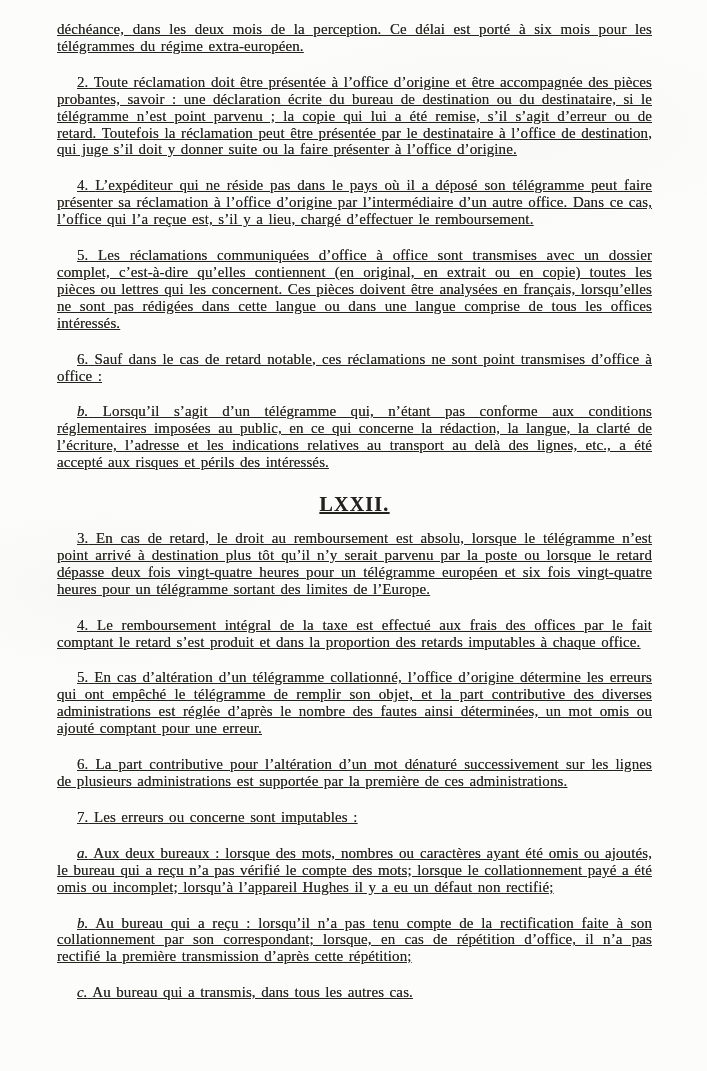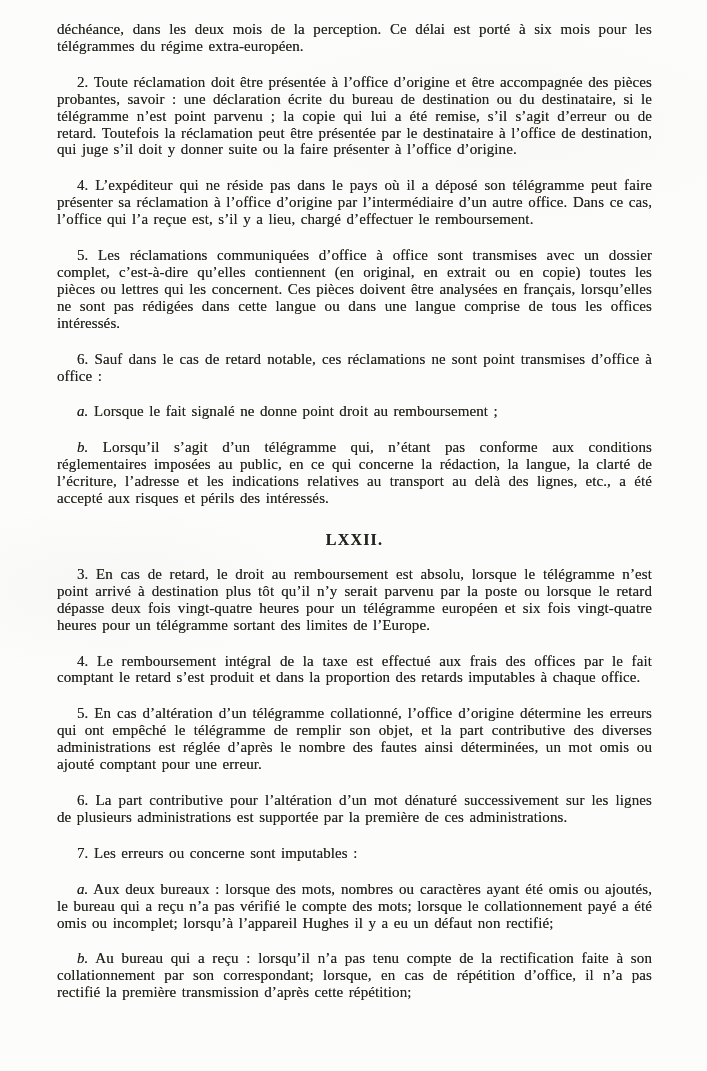--- a/index.html
+++ b/index.html
@@ -20,61 +20,62 @@
     color: #25231d;
     font-family: "Liberation Serif", "DejaVu Serif", serif;
     font-size: 15px;
     line-height: 16.9px;
     text-align: justify;
     overflow: hidden;
     text-shadow: 0 0 0.35px rgba(38,35,29,0.65);
     word-spacing: 1.6px;
     letter-spacing: 0.1px;
     hyphens: auto;
+    text-decoration: underline;
     -webkit-hyphens: auto;
   }
   .section { display: block; }
   p.para {
     margin: 0;
     padding: 0;
     text-indent: 20px;
   }
   p.para + p.para { margin-top: 19px; }
   p.para.continuation { text-indent: 0; }
   p.para.lettered .label { font-style: italic; }
   h2.heading {
     margin: 24px 0 17px 0;
     padding: 0;
     text-align: center;
     text-indent: 0;
-    font-size: 16px;
+    font-size: 20px;
     font-weight: bold;
     letter-spacing: 1.2px;
     line-height: 18px;
     font-family: "Liberation Serif", "DejaVu Serif", serif;
   }
 </style>
 </head>
 <body>
 
 <div class="page">
   <div class="section">
       <p class="para continuation"><span>déchéance, dans les deux mois de la perception. Ce délai est porté à six mois pour les télégrammes du régime extra-européen.</span></p>
       <p class="para numbered"><span class="label">2.</span> <span>Toute réclamation doit être présentée à l’office d’origine et être accompagnée des pièces probantes, savoir : une déclaration écrite du bureau de destination ou du destinataire, si le télégramme n’est point parvenu ; la copie qui lui a été remise, s’il s’agit d’erreur ou de retard. Toutefois la réclamation peut être présentée par le destinataire à l’office de destination, qui juge s’il doit y donner suite ou la faire présenter à l’office d’origine.</span></p>
       <p class="para numbered"><span class="label">4.</span> <span>L’expéditeur qui ne réside pas dans le pays où il a déposé son télégramme peut faire présenter sa réclamation à l’office d’origine par l’intermédiaire d’un autre office. Dans ce cas, l’office qui l’a reçue est, s’il y a lieu, chargé d’effectuer le remboursement.</span></p>
       <p class="para numbered"><span class="label">5.</span> <span>Les réclamations communiquées d’office à office sont transmises avec un dossier complet, c’est-à-dire qu’elles contiennent (en original, en extrait ou en copie) toutes les pièces ou lettres qui les concernent. Ces pièces doivent être analysées en français, lorsqu’elles ne sont pas rédigées dans cette langue ou dans une langue comprise de tous les offices intéressés.</span></p>
       <p class="para numbered"><span class="label">6.</span> <span>Sauf dans le cas de retard notable, ces réclamations ne sont point transmises d’office à office :</span></p>
-      <p class="para lettered"><span class="label">a.</span> <span>Lorsque le fait signalé ne donne point droit au remboursement ;</span></p>
       <p class="para lettered"><span class="label">b.</span> <span>Lorsqu’il s’agit d’un télégramme qui, n’étant pas conforme aux conditions réglementaires imposées au public, en ce qui concerne la rédaction, la langue, la clarté de l’écriture, l’adresse et les indications relatives au transport au delà des lignes, etc., a été accepté aux risques et périls des intéressés.</span></p>
     </div>
 
   <h2 class="heading">LXXII.</h2>
 
   <div class="section">
       <p class="para numbered"><span class="label">3.</span> <span>En cas de retard, le droit au remboursement est absolu, lorsque le télégramme n’est point arrivé à destination plus tôt qu’il n’y serait parvenu par la poste ou lorsque le retard dépasse deux fois vingt-quatre heures pour un télégramme européen et six fois vingt-quatre heures pour un télégramme sortant des limites de l’Europe.</span></p>
       <p class="para numbered"><span class="label">4.</span> <span>Le remboursement intégral de la taxe est effectué aux frais des offices par le fait comptant le retard s’est produit et dans la proportion des retards imputables à chaque office.</span></p>
       <p class="para numbered"><span class="label">5.</span> <span>En cas d’altération d’un télégramme collationné, l’office d’origine détermine les erreurs qui ont empêché le télégramme de remplir son objet, et la part contributive des diverses administrations est réglée d’après le nombre des fautes ainsi déterminées, un mot omis ou ajouté comptant pour une erreur.</span></p>
       <p class="para numbered"><span class="label">6.</span> <span>La part contributive pour l’altération d’un mot dénaturé successivement sur les lignes de plusieurs administrations est supportée par la première de ces administrations.</span></p>
       <p class="para numbered"><span class="label">7.</span> <span>Les erreurs ou concerne sont imputables :</span></p>
       <p class="para lettered"><span class="label">a.</span> <span>Aux deux bureaux : lorsque des mots, nombres ou caractères ayant été omis ou ajoutés, le bureau qui a reçu n’a pas vérifié le compte des mots; lorsque le collationnement payé a été omis ou incomplet; lorsqu’à l’appareil Hughes il y a eu un défaut non rectifié;</span></p>
       <p class="para lettered"><span class="label">b.</span> <span>Au bureau qui a reçu : lorsqu’il n’a pas tenu compte de la rectification faite à son collationnement par son correspondant; lorsque, en cas de répétition d’office, il n’a pas rectifié la première transmission d’après cette répétition;</span></p>
+      <p class="para lettered"><span class="label">c.</span> <span>Au bureau qui a transmis, dans tous les autres cas.</span></p>
     </div>
 </div>
 
 </body></html>

